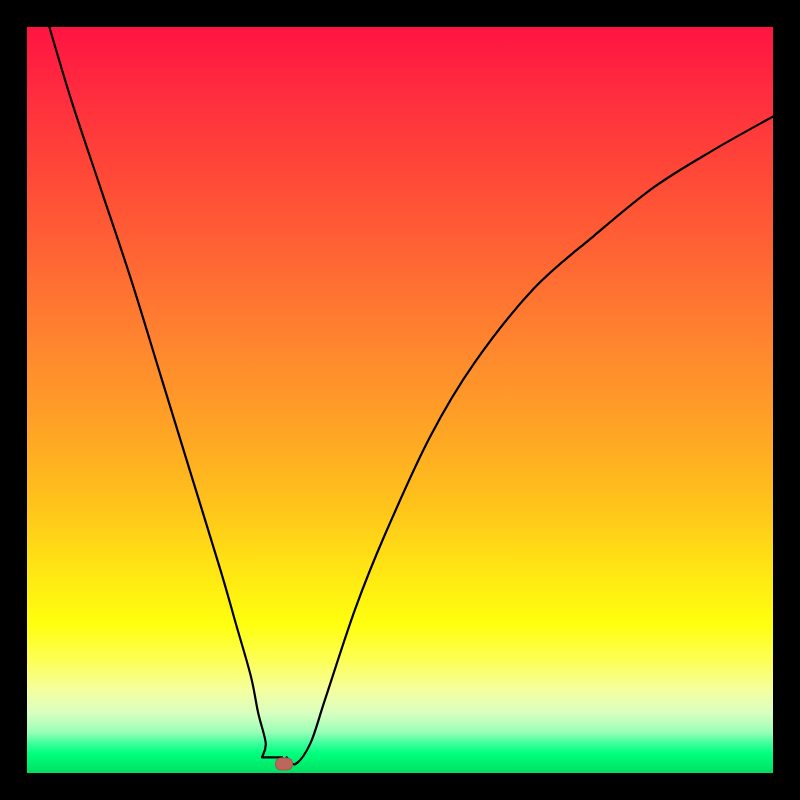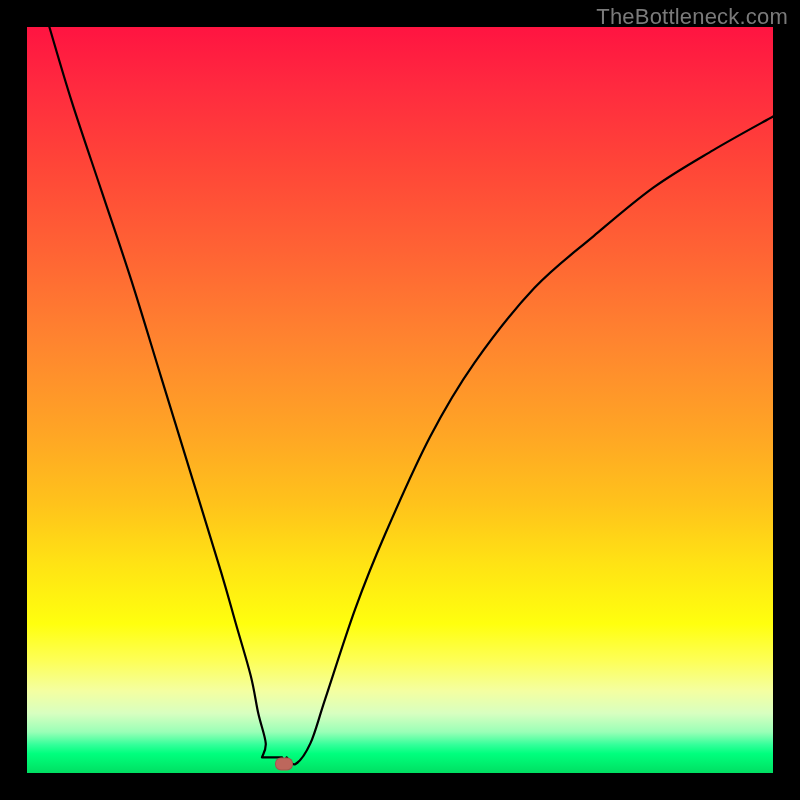--- a/index.html
+++ b/index.html
@@ -74,21 +74,20 @@
     border-radius: 6px;
     background: #bd675c;
     box-shadow: 0 0 0 1px rgba(0,0,0,0.15) inset;
     transform: translate(-50%, -50%);
   }
 </style>
 </head>
 <body>
 
 <div class="outer">
-  <div class="watermark">TheBottleneck.com</div>
 
   <div class="plot-wrap">
     <div class="gradient"></div>
     <svg class="curve" viewBox="0 0 746 746" preserveAspectRatio="none">
       <path id="curve-path" fill="none" stroke="#000" stroke-width="2.2" stroke-linejoin="round" stroke-linecap="round" d="M 22.38 0 C 26.11 12.433333333333337, 36.056666666666665 47.246666666666684, 44.76 74.60000000000002 C 53.46333333333333 101.95333333333336, 64.65333333333334 134.28, 74.60000000000001 164.12 C 84.54666666666668 193.96, 94.49333333333334 222.55666666666664, 104.44000000000001 253.64 C 114.38666666666668 284.7233333333333, 124.33333333333334 318.29333333333335, 134.28 350.62 C 144.22666666666666 382.94666666666666, 154.17333333333335 415.2733333333333, 164.12 447.59999999999997 C 174.06666666666666 479.9266666666666, 186.5 519.7133333333333, 193.96 544.5799999999999 C 201.42000000000002 569.4466666666666, 203.9066666666667 579.3933333333333, 208.88000000000002 596.8 C 213.85333333333335 614.2066666666666, 220.07 634.0999999999999, 223.79999999999998 649.02 C 227.52999999999997 663.94, 228.7733333333333 675.1300000000001, 231.26 686.32 C 233.74666666666667 697.51, 238.09833333333333 708.8243333333334, 238.72 716.16 C 239.34166666666667 723.4956666666666, 235.61166666666668 727.9716666666666, 234.99 730.334 L 255.13200000000003 730.334 L 257.37 735.556 L 259.608 730.334 C 261.1 731.453, 264.5813333333333 739.4103333333334, 268.56 737.048 C 272.5386666666667 734.6856666666666, 278.50666666666666 727.1013333333333, 283.48 716.16 C 288.4533333333334 705.2186666666666, 290.94000000000005 693.78, 298.40000000000003 671.4 C 305.86 649.02, 318.29333333333335 609.2333333333333, 328.24 581.88 C 338.18666666666667 554.5266666666666, 345.64666666666665 535.8766666666667, 358.08 507.28 C 370.5133333333333 478.6833333333333, 387.92 438.89666666666665, 402.84000000000003 410.3 C 417.76000000000005 381.7033333333334, 430.19333333333327 360.56666666666666, 447.59999999999997 335.7 C 465.00666666666666 310.8333333333333, 487.38666666666666 282.2366666666666, 507.28000000000003 261.09999999999997 C 527.1733333333334 239.9633333333333, 547.0666666666667 225.665, 566.96 208.88 C 586.8533333333334 192.095, 606.7466666666667 174.6883333333333, 626.64 160.39 C 646.5333333333333 146.09166666666667, 666.4266666666667 134.9016666666667, 686.32 123.09000000000003 C 706.2133333333334 111.27833333333336, 736.0533333333333 95.115, 746 89.51999999999998"></path>
     </svg>
     <div id="marker" class="marker" style="left: 257.37px; top: 737.048px;"></div>
   </div>
 </div>
 

